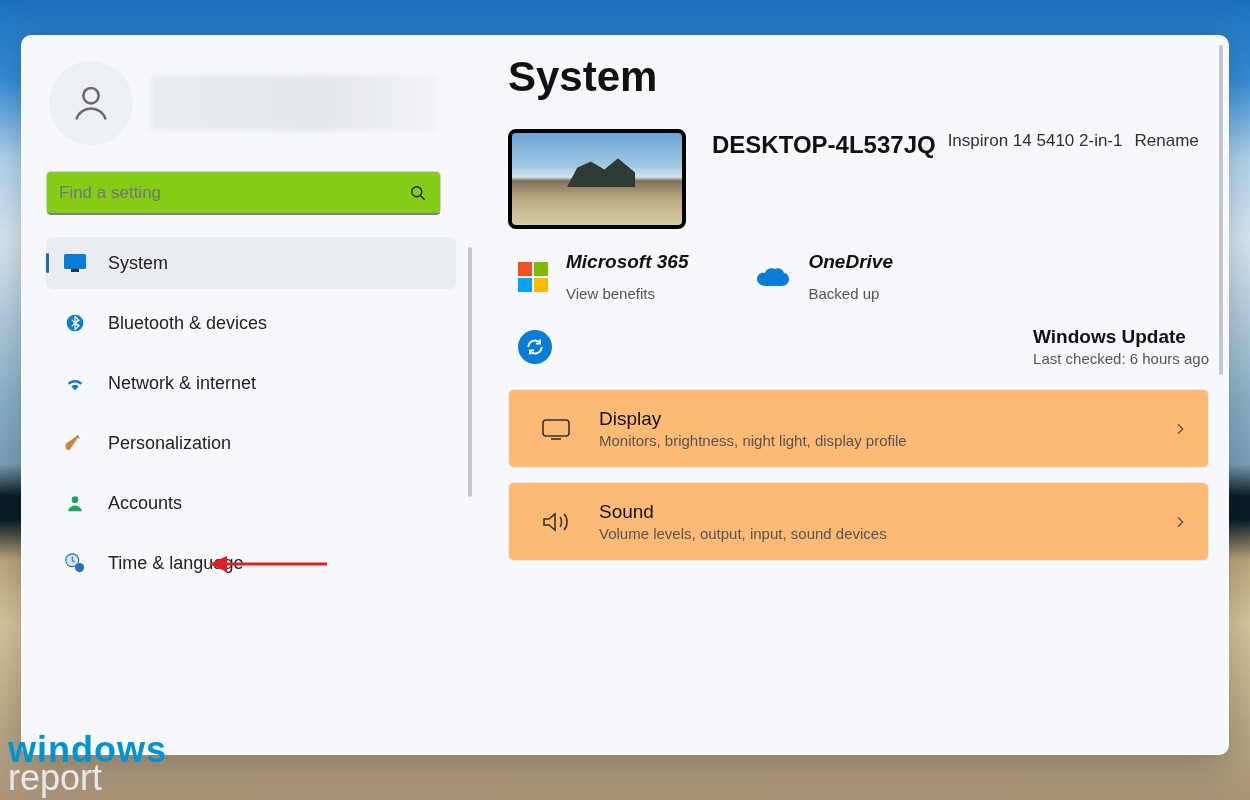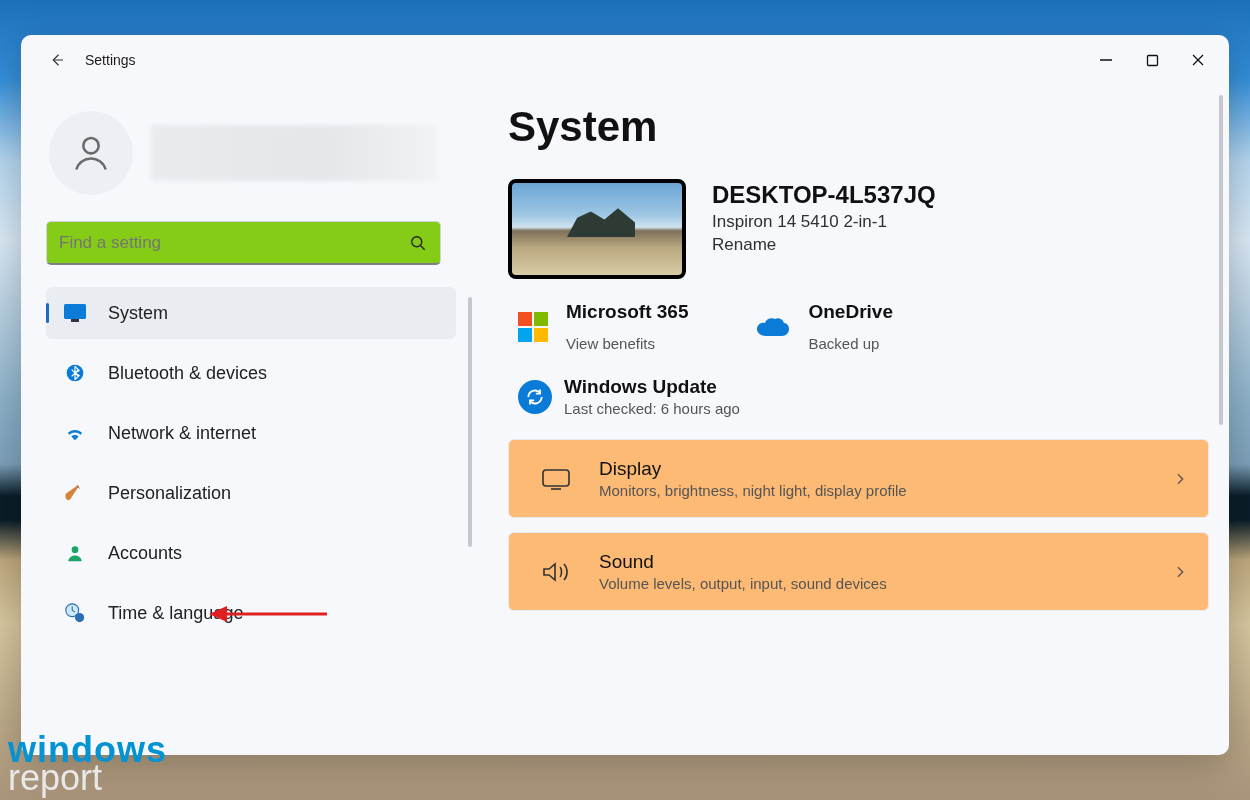--- a/index.html
+++ b/index.html
@@ -136,36 +136,36 @@
     width:178px; height:100px; border-radius:8px;
     border:4px solid #000; overflow:hidden;
     background:
       linear-gradient(180deg,#6aa5d6 0%, #9fc7e3 35%, #cfe3ef 48%, #7e6f5a 52%, #b9a77f 70%, #d8cda5 100%);
     position:relative;
   }
   .device-thumb::after{
     content:""; position:absolute; left:55px; top:22px; width:68px; height:32px;
     background:#2e3b34; clip-path: polygon(0% 100%, 15% 40%, 35% 20%, 55% 45%, 75% 10%, 100% 55%, 100% 100%);
   }
-  .device-info { display:flex; flex-direction:column; gap:3px; padding-top:2px;}
+  .device-info { display:flex; flex-direction:row; gap:12px; padding-top:2px;}
   .device-name { font-size:24px; font-weight:600; color:#111; }
   .device-model, .device-rename { font-size:17px; color:#303030; }
   .device-rename { cursor:pointer; }
 
   .cards-row { display:flex; gap:68px; margin-bottom:18px; padding-left:10px;}
   .mini-card { display:flex; align-items:center; gap:18px; cursor:pointer;}
-  .mini-card .mtitle { font-size:19px; font-weight:600; color:#111;}
+  .mini-card .mtitle { font-size:19px; font-weight:600; color:#111;font-style:italic;}
   .mini-card .msub   { font-size:15px; color:#555; margin-top:12px;}
 
   .ms-logo {
     display:grid; grid-template-columns:1fr 1fr; grid-template-rows:1fr 1fr; gap:2px;
     width:30px; height:30px;
   }
 
-  .update-row { display:flex; align-items:center; gap:12px; padding:6px 0 22px 10px; cursor:pointer;}
+  .update-row { display:flex; align-items:center; gap:12px; padding:6px 0 22px 10px; cursor:pointer;justify-content:space-between;}
   .update-icon {
     width:34px; height:34px; border-radius:50%;
     background:#0a7bd6; display:flex; align-items:center; justify-content:center;
   }
   .update-row .utitle { font-size:19px; font-weight:600; color:#111;}
   .update-row .usub { font-size:15px; color:#555; margin-top:2px;}
 
   .settings-cards { display:flex; flex-direction:column; gap:14px; }
   .setting-card {
     display:flex; align-items:center;
@@ -190,45 +190,20 @@
   .watermark .l1 { font-size:36px; font-weight:600; letter-spacing:1px;text-align:center;}
   .watermark .l2 { font-size:36px; font-weight:400; color:#e8e8e8; margin-top:-2px;}
 </style>
 </head>
 <body>
 
 <div class="desktop-bg"></div>
 
 <div class="win">
 
-  <div class="titlebar">
-    <div class="back">
-      <svg width="18" height="18" viewBox="0 0 24 24" fill="none" stroke="#333" stroke-width="1.6">
-          <path d="M14 5l-7 7 7 7"></path>
-          <path d="M7 12h13"></path>
-        </svg>
-    </div>
-    <div class="title">Settings</div>
-    <div class="spacer"></div>
-    <div class="winbtn">
-      <svg width="14" height="14" viewBox="0 0 14 14">
-          <path d="M1 7h12" stroke="#111" stroke-width="1.3"></path>
-        </svg>
-    </div>
-    <div class="winbtn">
-      <svg width="13" height="13" viewBox="0 0 13 13">
-          <rect x="1.5" y="1.5" width="10" height="10" fill="none" stroke="#111" stroke-width="1.3" rx="1"></rect>
-        </svg>
-    </div>
-    <div class="winbtn">
-      <svg width="14" height="14" viewBox="0 0 14 14">
-          <path d="M2 2l10 10M12 2L2 12" stroke="#111" stroke-width="1.3"></path>
-        </svg>
-    </div>
-  </div>
 
   <div class="content">
 
     <div class="sidebar">
 
       <div class="profile">
         <div class="avatar">
           <svg width="44" height="44" viewBox="0 0 24 24" fill="none" stroke="#6b6b6b" stroke-width="1.4">
               <circle cx="12" cy="8" r="4.2"></circle>
               <path d="M4 21c1.2-4 4.6-6 8-6s6.8 2 8 6"></path>

